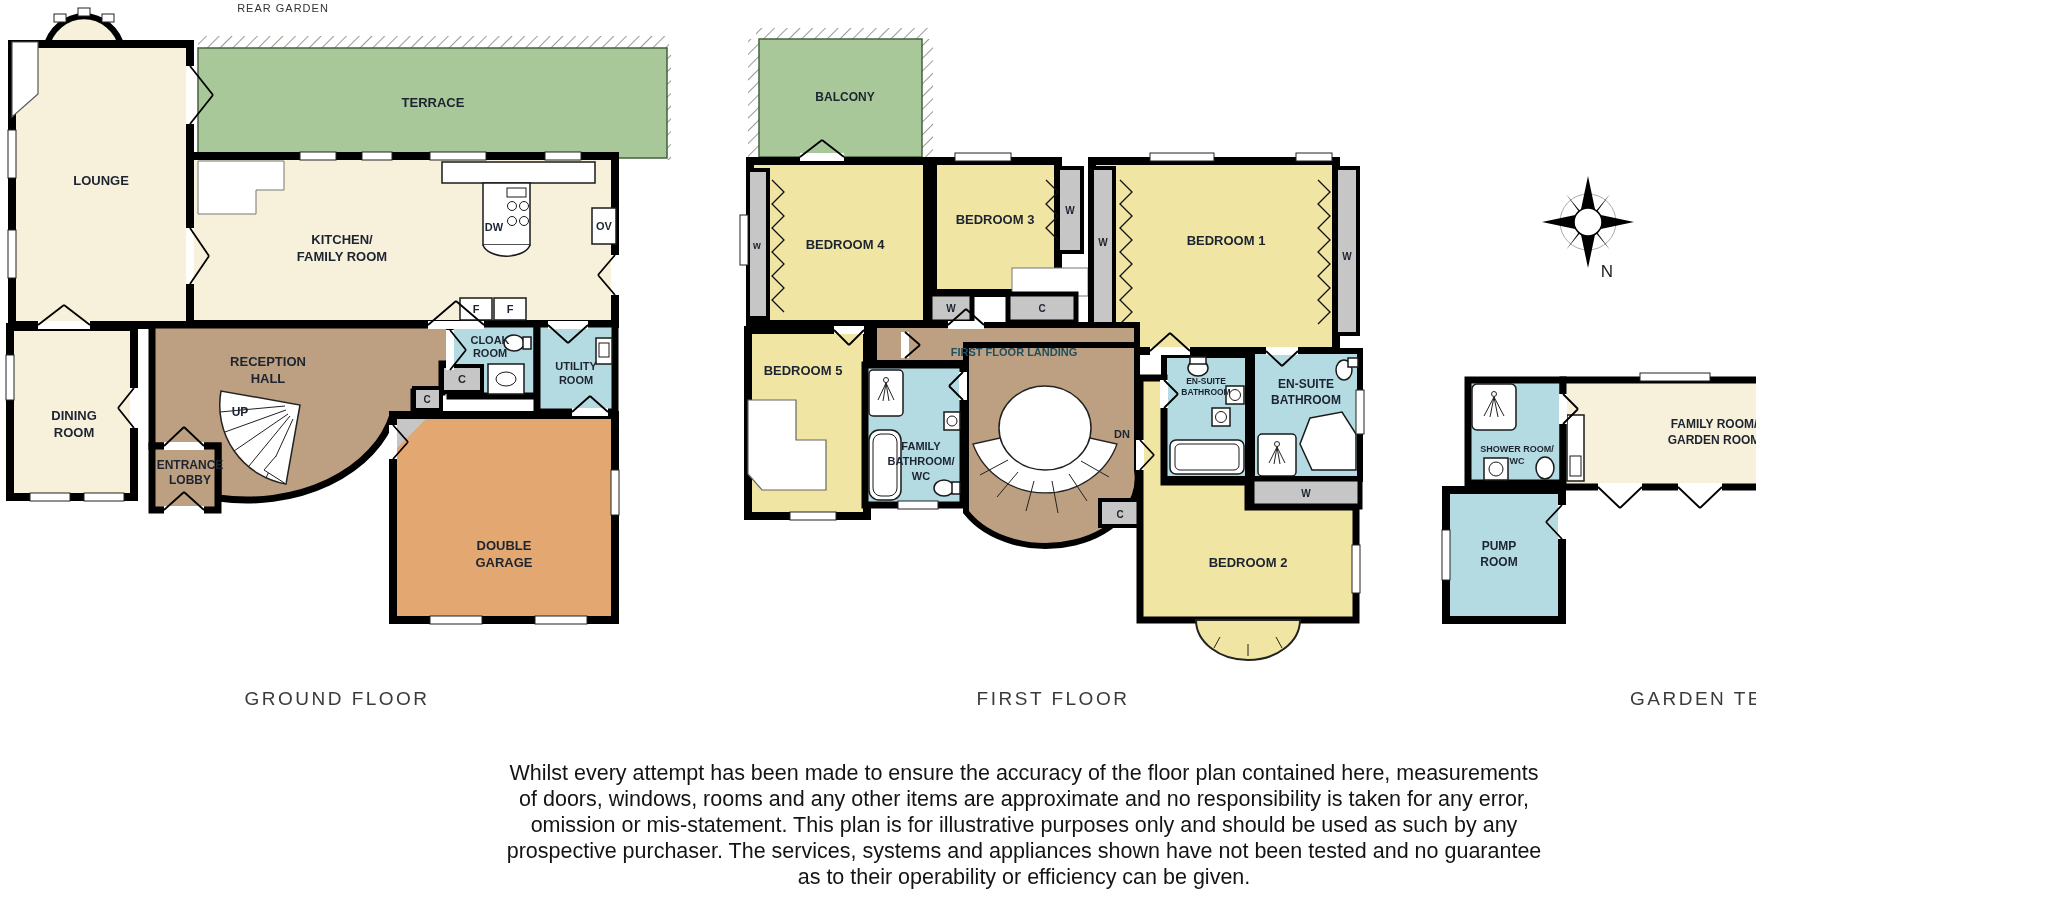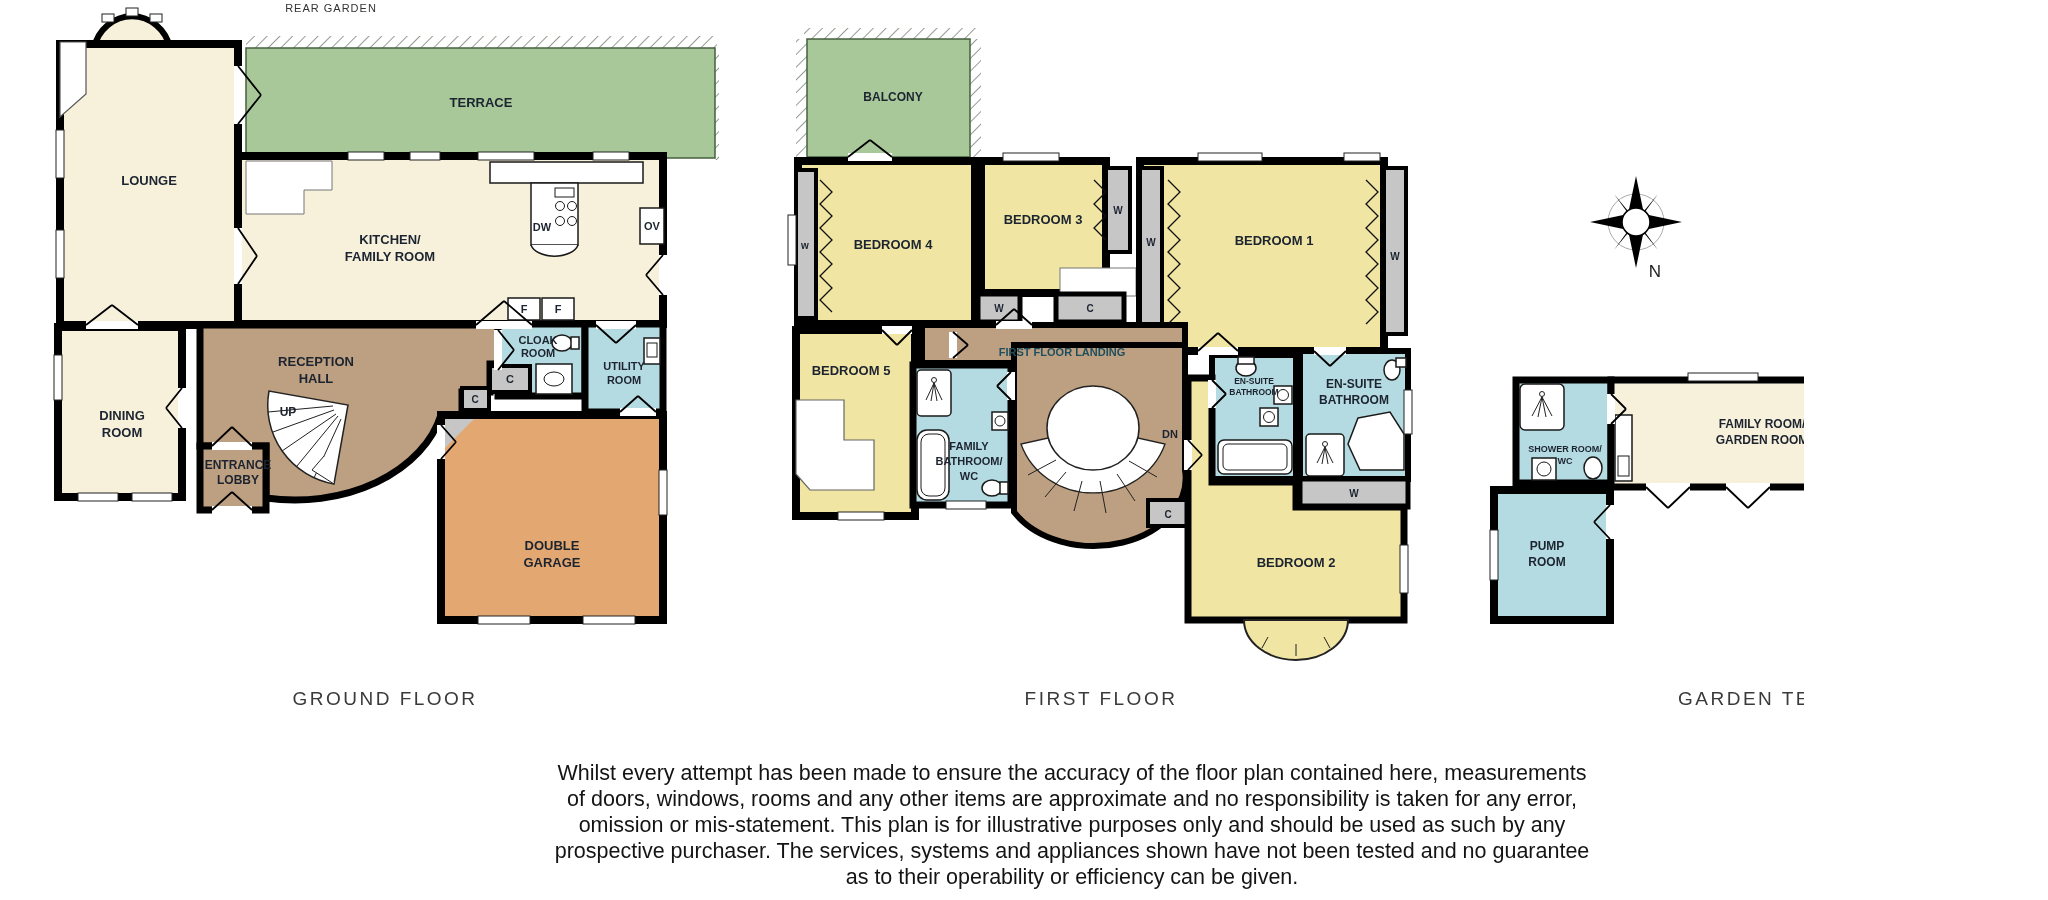--- a/index.html
+++ b/index.html
@@ -1,16 +1,16 @@
 <!DOCTYPE html>
 <html><head>
 <meta charset="utf-8">
 <style>
   html,body{margin:0;padding:0;background:#fff;}
-  #stage{position:relative;width:1756px;height:900px;background:#fff;overflow:hidden;margin-left:48px;}
+  #stage{position:relative;width:1756px;height:900px;background:#fff;overflow:hidden;}
   svg{display:block;}
   text{font-family:"Liberation Sans","DejaVu Sans",sans-serif;}
   .lbl{fill:#1C2430;font-weight:700;}
   .lbl13{font-size:13px;}
   .lbl12{font-size:12px;}
   .lbl11{font-size:11px;}
   .lbl10{font-size:10px;}
   .lbl9{font-size:9px;}
   .lbl8{font-size:8.5px;}
   .landlbl{fill:#1F4F5E;}

